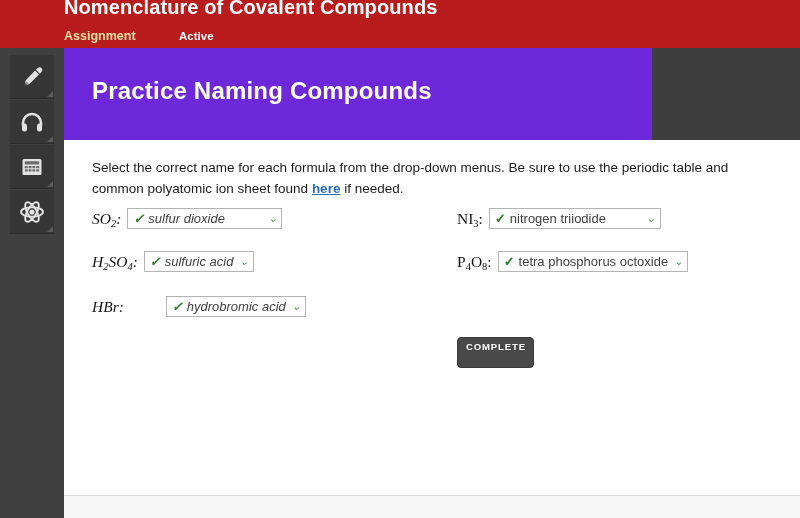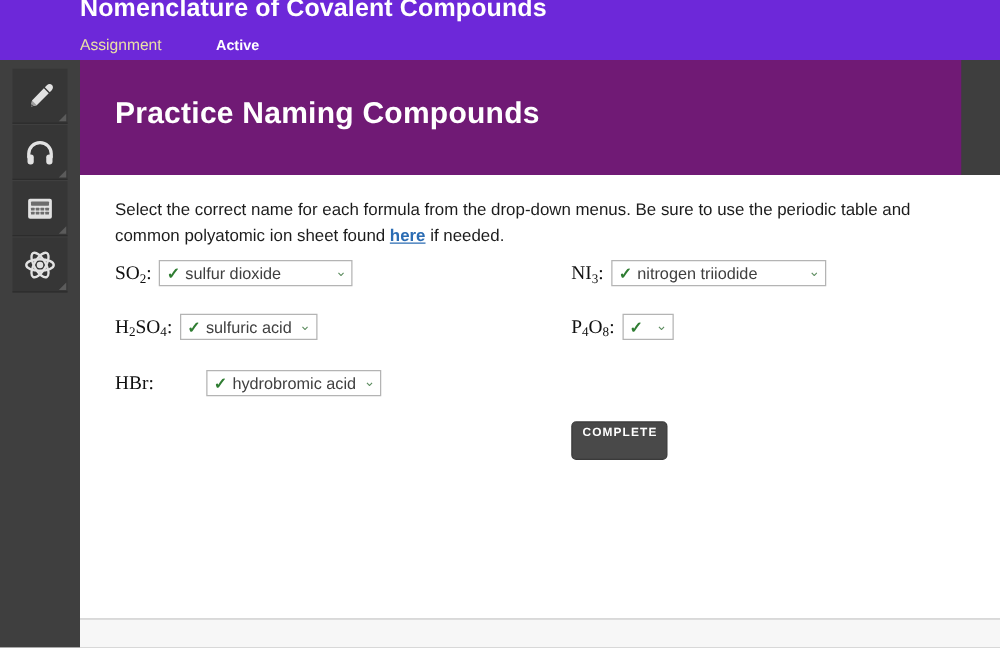--- a/index.html
+++ b/index.html
@@ -16,40 +16,40 @@
     width: 800px;
     height: 518px;
     background: #3e3e3e;
   }
 
   
   .topbar {
     position: absolute;
     left: 0; top: 0;
     width: 800px; height: 48px;
-    background: #6d28d9;
+    background: #b91c1c;
     overflow: hidden;
   }
   .topbar-title {
     position: absolute;
     left: 64px; top: -4px;
     font-size: 20px;
     font-weight: bold;
     color: #ffffff;
     letter-spacing: 0.1px;
     white-space: nowrap;
   }
   .topbar-meta {
     position: absolute;
     left: 64px; top: 29px;
     font-size: 12.5px;
     white-space: nowrap;
   }
   .meta-assignment {
-    font-weight: normal;
+    font-weight: bold;
     color: #e9e0a6;
   }
   .meta-status {
     font-weight: bold;
     color: #ffffff;
     margin-left: 40px;
     font-size: 11.5px;
   }
 
   
@@ -78,22 +78,22 @@
   .tool-btn svg { position: absolute; left: 50%; top: 50%; transform: translate(-50%, -50%); }
   .tool-btn:nth-of-type(1) { top: 7px; }
   .tool-btn:nth-of-type(2) { top: 52px; }
   .tool-btn:nth-of-type(3) { top: 97px; }
   .tool-btn:nth-of-type(4) { top: 142px; }
 
   
   .banner {
     position: absolute;
     left: 64px; top: 48px;
-    width: 705px; height: 92px;
-    background: #701a75;
+    width: 588px; height: 92px;
+    background: #6d28d9;
     text-align: right;
   }
   .banner-title {
     position: absolute;
     left: 28px; top: 29px;
     font-size: 24px;
     font-weight: bold;
     color: #ffffff;
     letter-spacing: 0.2px;
     white-space: nowrap;
@@ -125,21 +125,21 @@
     position: absolute;
     left: 28px; top: 68px;
     width: 700px;
   }
   .qrow {
     position: absolute;
     display: flex;
     align-items: center;
     white-space: nowrap;
   }
-  .col-left  { left: 0px; }
+  .col-left  { left: 0px; font-style: italic; }
   .col-right { left: 365px; }
   .row-1 { top: 0px; }
   .row-2 { top: 43px; }
   .row-3 { top: 88px; gap: 36px; }
 
   .formula {
     font-family: "Liberation Serif", serif;
     font-size: 15.5px;
     color: #111111;
     margin-right: 6px;
@@ -320,20 +320,21 @@
           <span class="check">✓</span>
           <span class="dd-label">nitrogen triiodide</span>
           <span class="caret">⌄</span>
         </span>
       </div>
 
       <div class="qrow col-right row-2">
         <span class="formula">P<sub>4</sub>O<sub>8</sub><span>:</span></span>
         <span class="dropdown dd-w-narrow">
           <span class="check">✓</span>
+          <span class="dd-label">tetra phosphorus octoxide</span>
           <span class="caret">⌄</span>
         </span>
       </div>
 
       <div class="complete-btn">COMPLETE</div>
 
     </div>
   </div>
 
   <div class="footer"></div>

